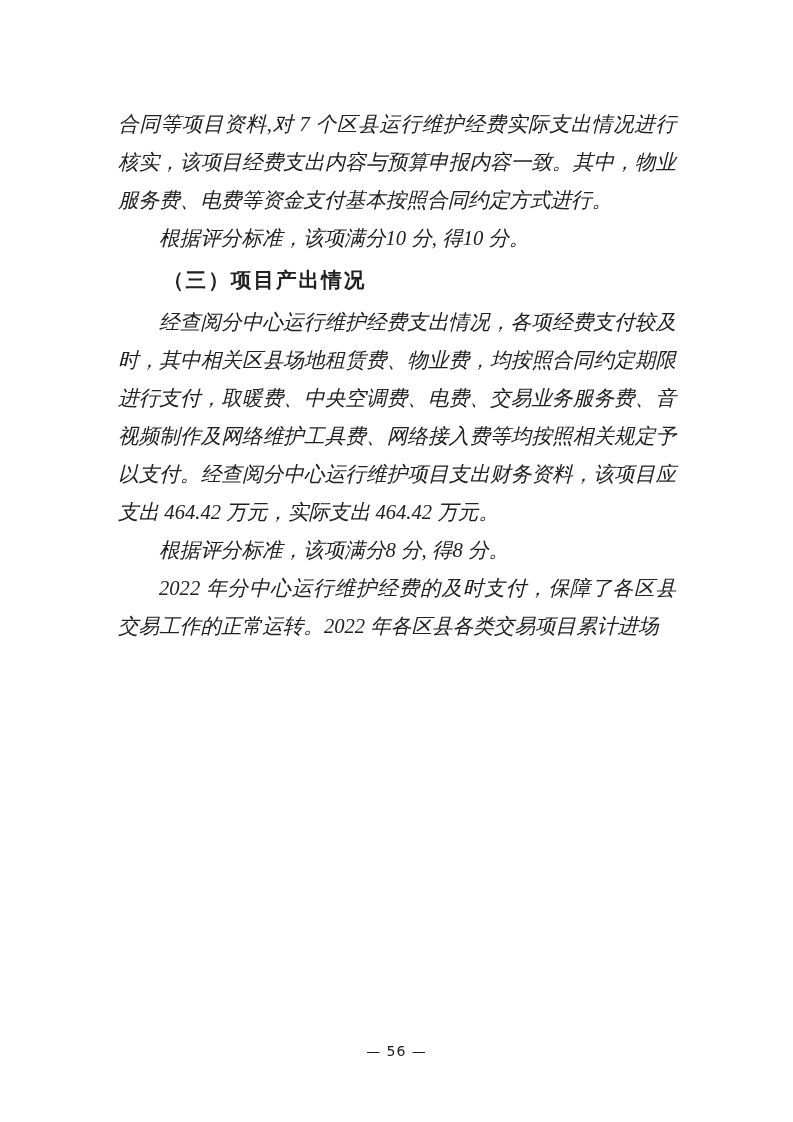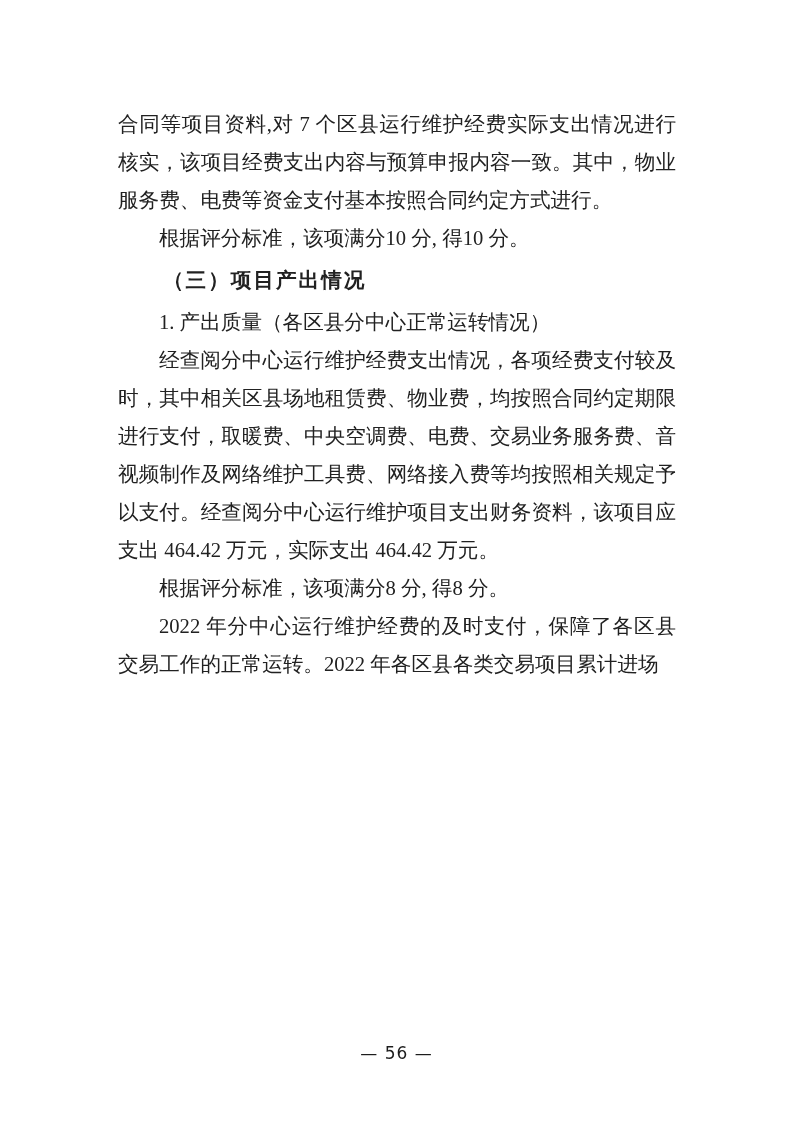--- a/index.html
+++ b/index.html
@@ -22,57 +22,57 @@
     top: 105px;
     width: 558px;
   }
   .para {
     margin: 0;
     font-size: 20.6px;
     line-height: 38px;
     text-align: justify;
     text-justify: inter-character;
     word-break: normal;
+    font-style: italic;
   }
   .indent {
     text-indent: 41px;
   }
   .heading {
     margin: 4px;
     font-size: 20.6px;
     line-height: 38px;
     font-weight: 700;
     letter-spacing: 2px;
     text-align: left;
   }
   .footer {
     position: absolute;
     left: 0;
     top: 1043px;
     width: 100%;
     text-align: center;
     font-family: "DejaVu Sans", sans-serif;
-    font-size: 17px;
+    font-size: 14px;
     letter-spacing: 1px;
     color: #1c1c1c;
   }
 </style>
 </head>
 <body>
 
 <div class="page">
 
   <main class="doc-body">
     <p class="para">合同等项目资料,对 7 个区县运行维护经费实际支出情况进行核实，该项目经费支出内容与预算申报内容一致。其中，物业服务费、电费等资金支付基本按照合同约定方式进行。</p>
 
     <p class="para indent">根据评分标准，该项满分10 分, 得10 分。</p>
 
     <h3 class="heading indent">（三）项目产出情况</h3>
 
-    <p class="para indent">1. 产出质量（各区县分中心正常运转情况）</p>
 
 
 
     <p class="para indent">经查阅分中心运行维护经费支出情况，各项经费支付较及时，其中相关区县场地租赁费、物业费，均按照合同约定期限进行支付，取暖费、中央空调费、电费、交易业务服务费、音视频制作及网络维护工具费、网络接入费等均按照相关规定予以支付。经查阅分中心运行维护项目支出财务资料，该项目应支出 464.42 万元，实际支出 464.42 万元。</p>
 
     <p class="para indent">根据评分标准，该项满分8 分, 得8 分。</p>
 
 
 
     <p class="para indent">2022 年分中心运行维护经费的及时支付，保障了各区县交易工作的正常运转。2022 年各区县各类交易项目累计进场</p>

